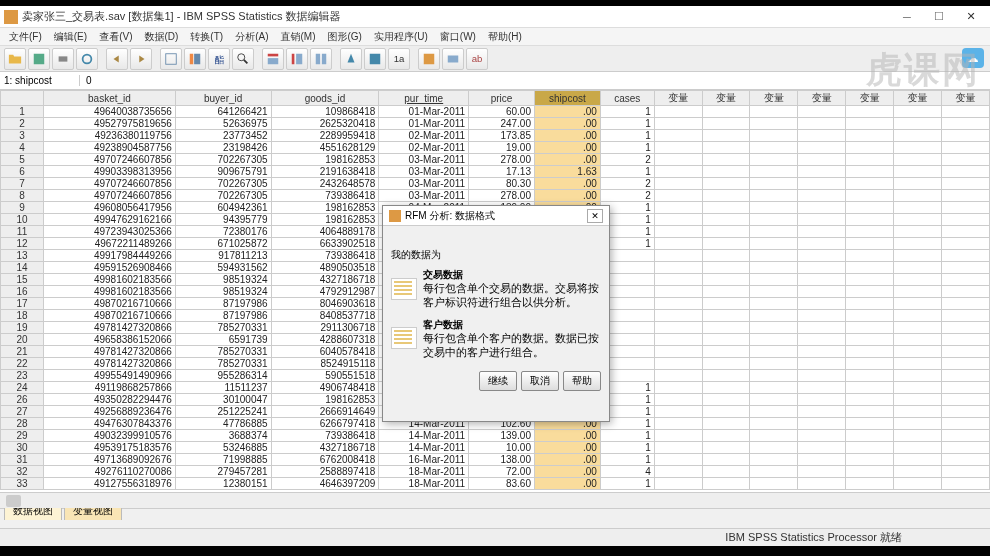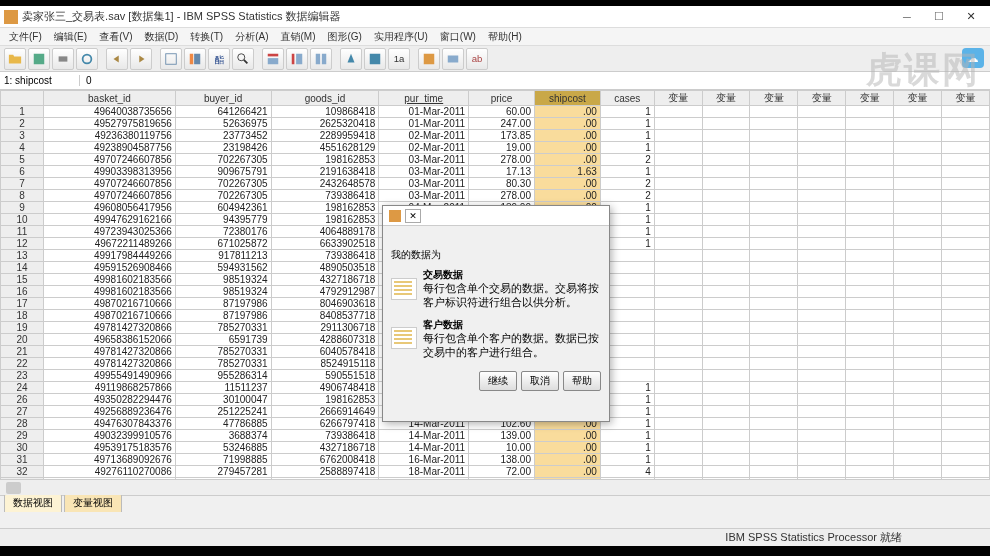--- a/index.html
+++ b/index.html
@@ -26,21 +26,21 @@
 th,td{border:1px solid #ccc;height:11px;font-size:10px;padding:0 3px;white-space:nowrap;overflow:hidden}
 th{background:#eee;font-weight:normal;text-align:center;color:#333;height:13px}
 th.rowhdr{width:36px;background:#eee;text-align:center}
 td.rowhdr{background:#eee;text-align:center;color:#333}
 td{text-align:right;color:#222}
 .col-ship{background:#f9dc9c}
 .col-ship-hdr{background:#c9a848}
 .blankcol{background:#fff}
 .scrollh{height:16px;background:#eee;border-top:1px solid #ccc;position:relative}
 .thumb{position:absolute;left:6px;top:2px;width:15px;height:12px;background:#ccc;border-radius:2px}
-.tabs{height:20px;background:#f0f0f0;display:flex;align-items:flex-end;padding:16px 4px;gap:2px;border-top:1px solid #ccc}
+.tabs{height:20px;background:#f0f0f0;display:flex;align-items:flex-end;padding:8px 4px;gap:2px;border-top:1px solid #ccc}
 .tab{padding:2px 8px;border:1px solid #bbb;border-bottom:none;background:#f9e5b5;font-size:10px;border-radius:3px 3px 0 0}
 .tab.active{background:#fdf3d4}
 .statusbar{height:18px;background:#eee;border-top:1px solid #ccc;display:flex;align-items:center;font-size:10px;color:#333}
 .statusbar .proc{margin-left:auto;margin-right:88px}
 .dialog{position:absolute;left:382px;top:205px;width:228px;background:#f0f0f0;border:1px solid #888;box-shadow:2px 2px 8px rgba(0,0,0,.3);z-index:20}
 .dlg-title{height:20px;background:#fff;display:flex;align-items:center;padding:0 6px;border-bottom:1px solid #ccc}
 .dlg-title .dicon{width:12px;height:12px;background:#d94;margin-right:4px}
 .dlg-title .dt{flex:1;font-size:10px}
 .dlg-close{width:16px;height:14px;border:1px solid #aaa;display:flex;align-items:center;justify-content:center;font-size:9px}
 .dlg-body{padding:22px 8px}
@@ -777,20 +777,21 @@
     </div>
 
  <div class="statusbar">
   <div class="proc">IBM SPSS Statistics Processor 就绪</div>
  </div>
 </div>
 
 <div class="dialog">
  <div class="dlg-title">
   <div class="dicon"></div>
+  <div class="dt">RFM 分析: 数据格式</div>
   <div class="dlg-close">✕</div>
  </div>
  <div class="dlg-body">
   <div class="dlg-label">我的数据为</div>
   <div class="dlg-opt">
    <div class="oicon"></div>
    <div class="otxt">
           <div class="otitle">交易数据</div>
           <div>每行包含单个交易的数据。交易将按客户标识符进行组合以供分析。</div>
         </div>

